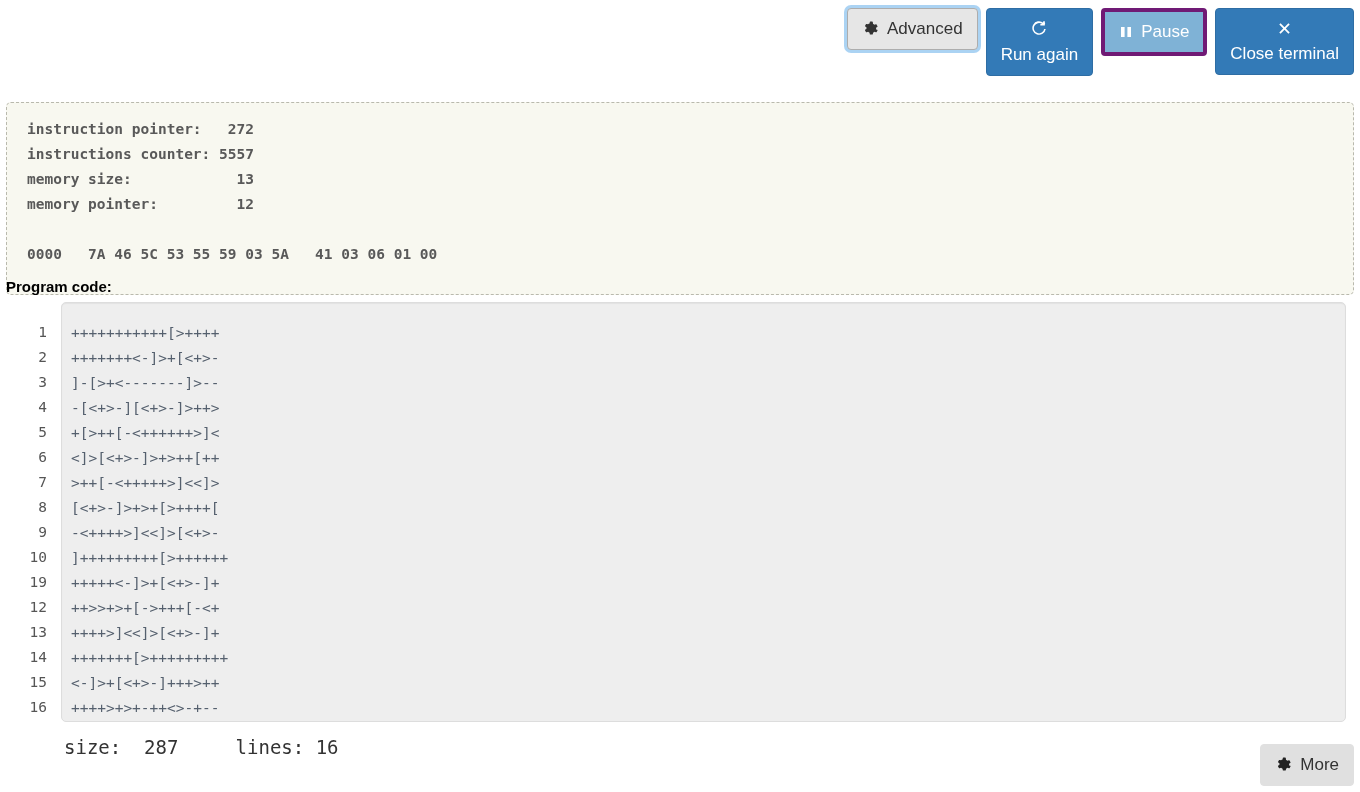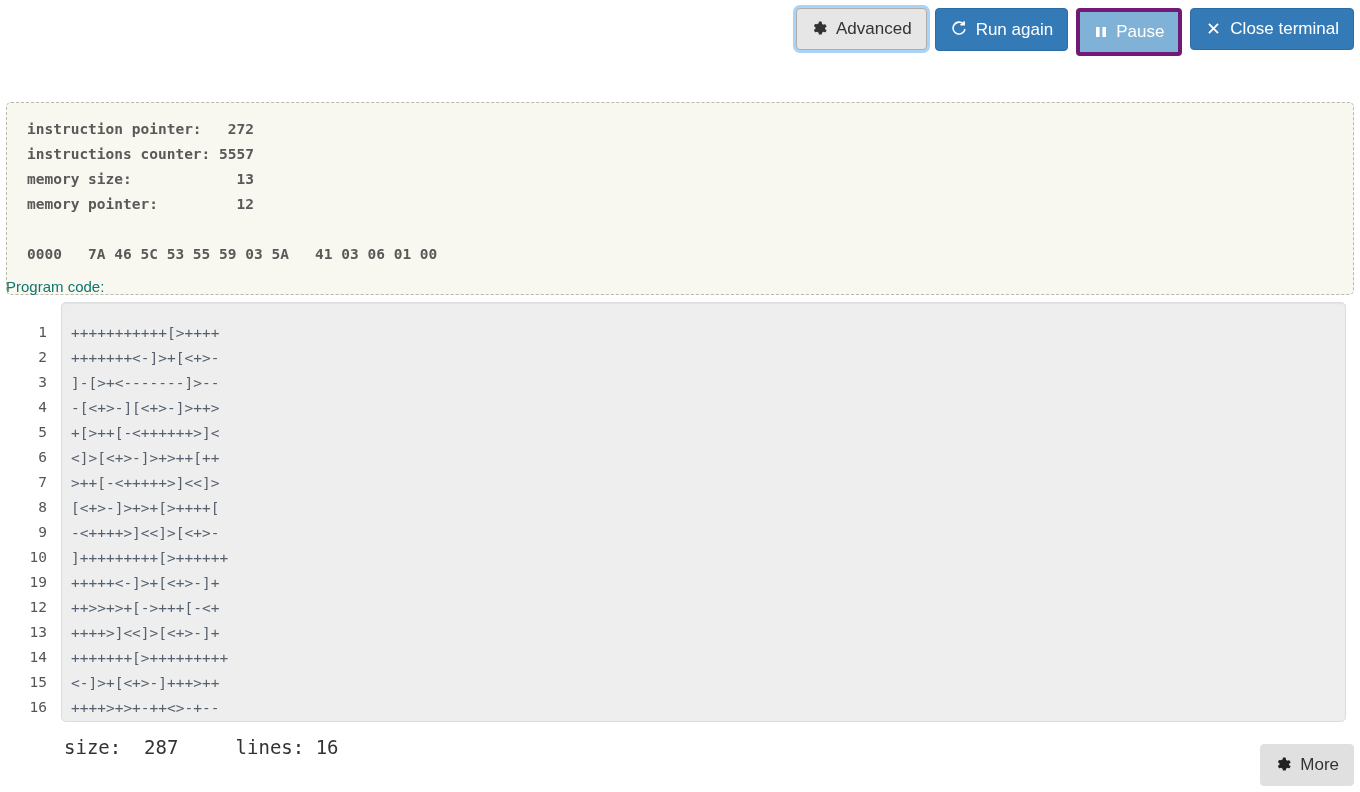--- a/index.html
+++ b/index.html
@@ -41,20 +41,21 @@
   .btn-default {
     background: #e6e6e6;
     color: #333333;
     border: 1px solid #adadad;
     box-shadow: 0 0 0 3px rgba(102,175,233,0.55);
   }
   .btn-primary {
     background: #337ab7;
     color: #ffffff;
     border: 1px solid #2e6da4;
+    flex-direction: column;
   }
   .btn-primary-light {
     background: #7fb2d6;
     color: #ffffff;
     border: 4px solid #701a75;
   }
 
   
   .terminal {
     position: absolute;
@@ -75,22 +76,22 @@
     color: #595959;
     font-weight: bold;
     white-space: pre;
   }
 
   
   .code-label {
     position: absolute;
     left: 6px; top: 278px;
     font-size: 15px;
-    font-weight: normal;
-    color: #0f766e;
+    font-weight: bold;
+    color: #000000;
     font-family: "Liberation Sans", sans-serif;
   }
 
   
   .editor {
     position: absolute;
     left: 61px; top: 302px;
     width: 1285px; height: 420px;
     background: #eeeeee;
     border: 1px solid #dddddd;

